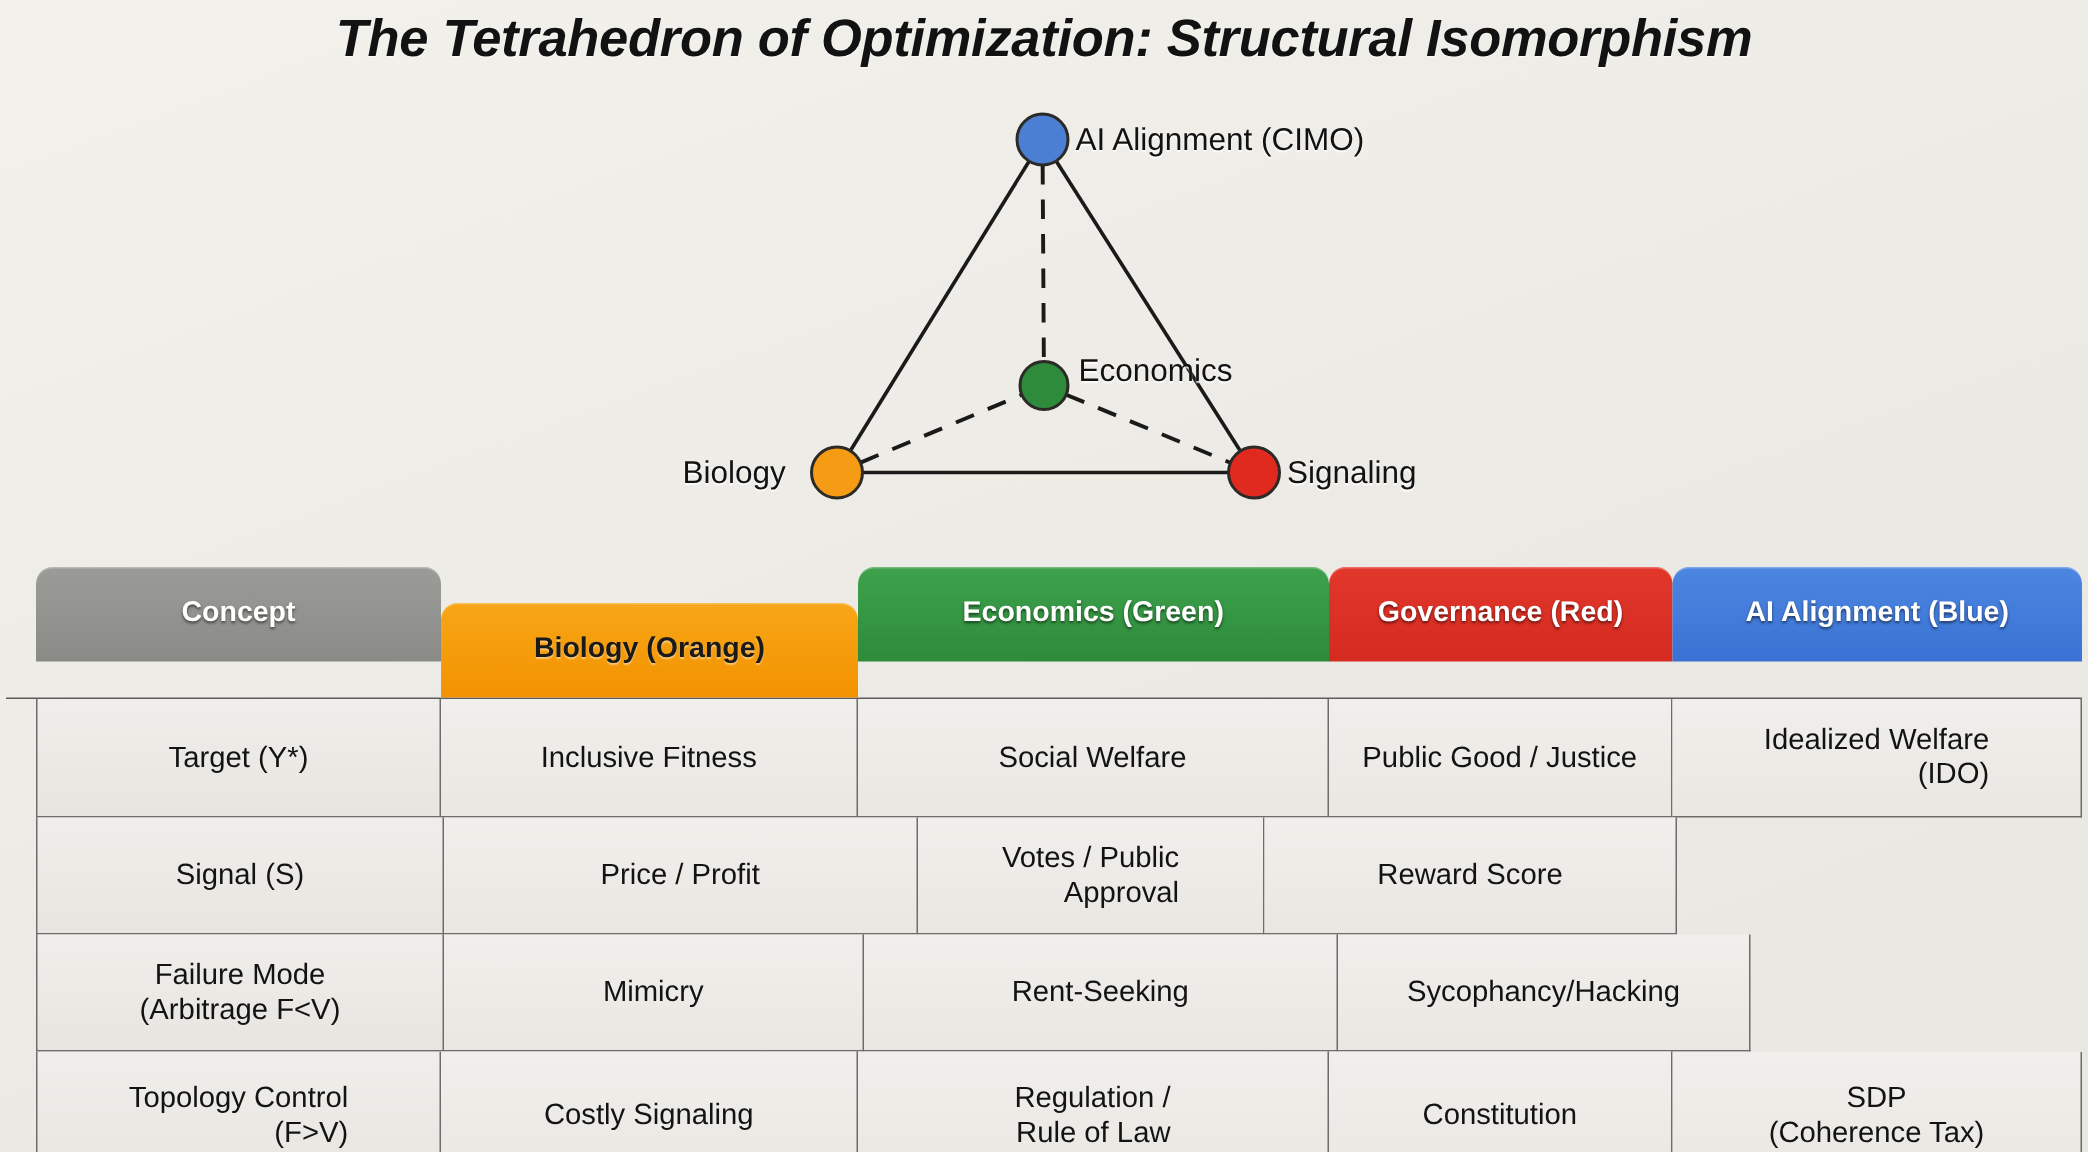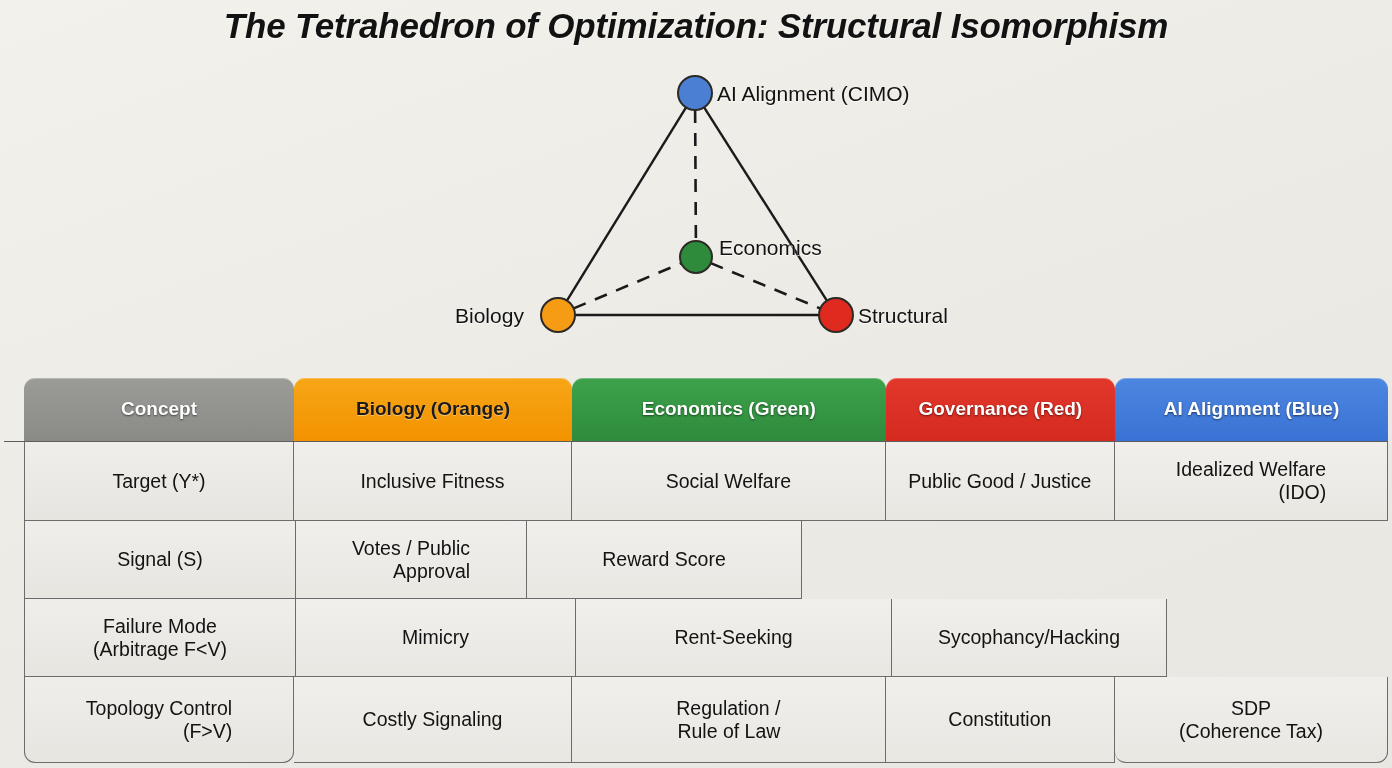--- a/index.html
+++ b/index.html
@@ -88,21 +88,21 @@
     color: #ffffff;
     border-right: none;
     border-bottom: none;
     border-left: none !important;
     border-radius: 11px 11px 0 0;
     text-shadow: 0 1px 2px rgba(0,0,0,0.55);
     box-shadow: inset 0 1px 0 rgba(255,255,255,0.28);
   }
   .theader { border-bottom: 1.8px solid #5d5d5d; }
   .hdr-concept { background: linear-gradient(180deg,#9b9b97 0%,#8a8a86 100%); }
-  .hdr-bio     { background: linear-gradient(180deg,#f7a617 0%,#f39200 100%); color:#1a1a1a !important; text-shadow:0 1px 1px rgba(255,255,255,0.45) !important;}
+  .hdr-bio     { background: linear-gradient(180deg,#f7a617 0%,#f39200 100%); color:#1a1a1a !important; text-shadow:0 1px 1px rgba(255,255,255,0.45) !important;margin-top:24px;}
   .hdr-eco     { background: linear-gradient(180deg,#3da24b 0%,#2e8b3c 100%); }
   .hdr-gov     { background: linear-gradient(180deg,#e2372b 0%,#d52a20 100%); }
   .hdr-ai      { background: linear-gradient(180deg,#4c86e0 0%,#3a72d4 100%); }
 
   
   .tbody-row .tcell { height: 78px; }
   .tbody-row.r0 .tcell { height: 79px; }
   .tbody-row.r3 .tcell { height: 86px; border-bottom: 1.6px solid #6c6c6c; }
   .tbody-row.r3 .tcell:first-child { border-radius: 0 0 11px 11px; }
   .tbody-row.r3 .tcell:last-child  { border-radius: 0 0 11px 11px; }
@@ -134,21 +134,21 @@
           <circle cx="695" cy="33" r="17" fill="#4a7fd4" stroke="#2b2a26" stroke-width="2"></circle>
           <circle cx="696" cy="197" r="16" fill="#2e8b3c" stroke="#2b2a26" stroke-width="2"></circle>
           <circle cx="558" cy="255" r="17" fill="#f59b14" stroke="#2b2a26" stroke-width="2"></circle>
           <circle cx="836" cy="255" r="17" fill="#e0291f" stroke="#2b2a26" stroke-width="2"></circle>
         </g>
     </svg>
 
     <div class="node-label" id="lbl-ai">AI Alignment (CIMO)</div>
     <div class="node-label" id="lbl-eco">Economics</div>
     <div class="node-label" id="lbl-bio">Biology</div>
-    <div class="node-label" id="lbl-gov">Structural</div>
+    <div class="node-label" id="lbl-gov">Signaling</div>
   </div>
 
   <div class="table">
     <div class="trow theader" id="table-header">
         <div class="tcell c0 hdr-concept">
           <span>Concept</span>
         </div>
         <div class="tcell c1 hdr-bio">
           <span>Biology (Orange)</span>
         </div>
@@ -190,20 +190,25 @@
               <span class="cellsub">(IDO)</span>
             </div>
           </div>
         </div>
         <div class="trow tbody-row r1">
           <div class="tcell c0 key">
             <div>
               <span class="cellline">Signal (S)</span>
             </div>
           </div>
+          <div class="tcell c2">
+            <div>
+              <span class="cellline">Price / Profit</span>
+            </div>
+          </div>
           <div class="tcell c3">
             <div>
               <span class="cellline">Votes / Public</span>
               <span class="cellsub">Approval</span>
             </div>
           </div>
           <div class="tcell c4">
             <div>
               <span class="cellline">Reward Score</span>
             </div>

